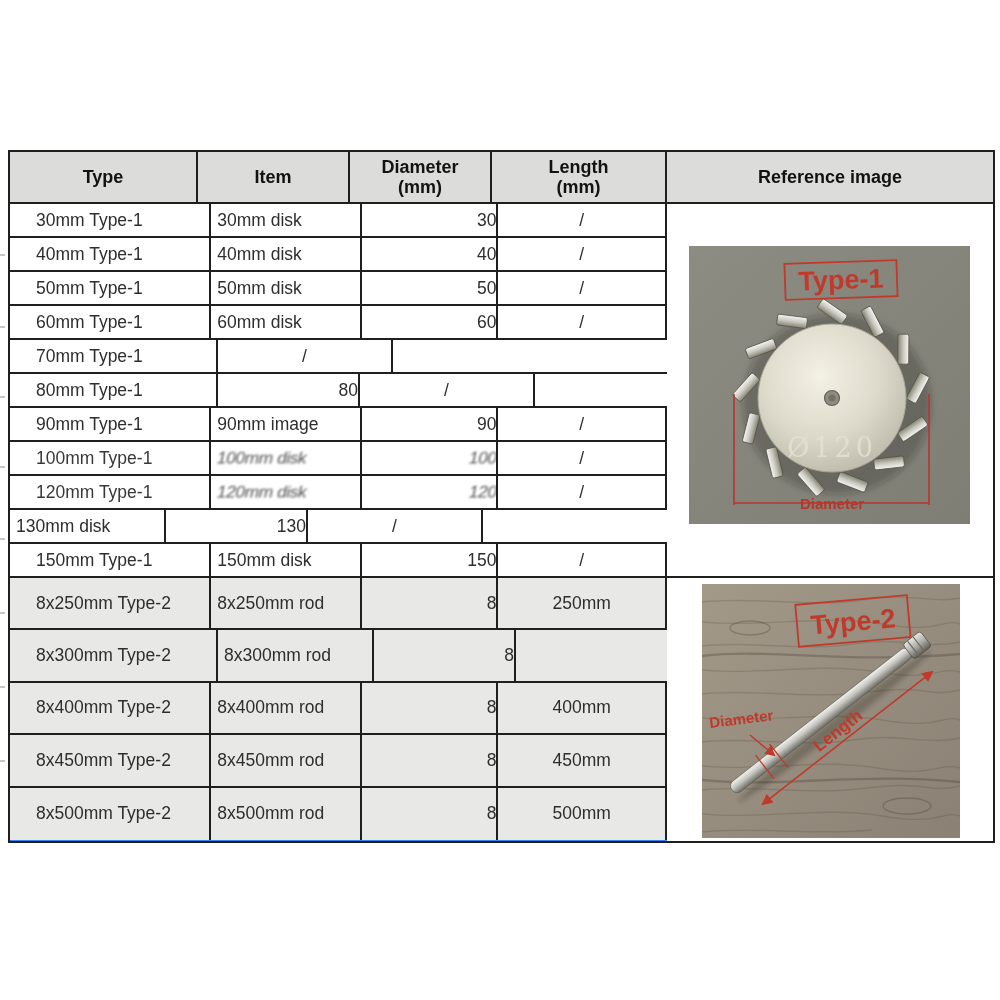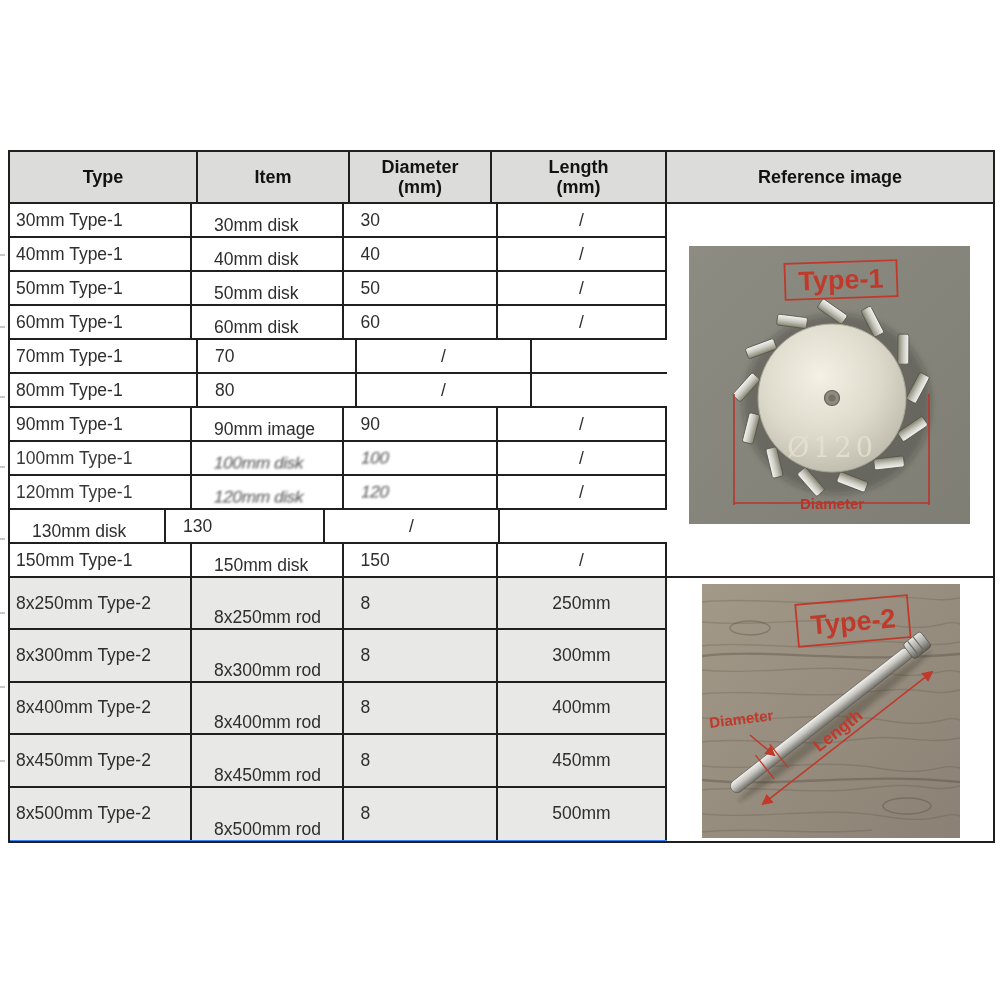--- a/index.html
+++ b/index.html
@@ -26,23 +26,23 @@
   .tbody{flex:1;display:flex;min-height:0;}
   .rows-left{width:657px;display:flex;flex-direction:column;}
   .row{display:flex;box-sizing:border-box;border-bottom:2px solid #1f1f1e;}
   .row.t1{height:34px;background:#ffffff;}
   .row.t2{height:52.4px;background:#e8e8e6;}
   .rows-left .row:last-child{border-bottom:none;}
   .cell{
     box-sizing:border-box;border-right:2px solid #1f1f1e;display:flex;
     align-items:center;font-size:17.5px;color:#2e2e2e;overflow:hidden;
   }
-  .c-type{width:188px;padding-left:6px;}
-  .c-item{width:156px;padding-left:22px;align-items:flex-end;}
-  .c-diam{width:142px;justify-content:flex-start;margin-left:17px;}
+  .c-type{width:188px;padding-left:6px;margin-left:20px;}
+  .c-item{width:156px;padding-left:6px;}
+  .c-diam{width:142px;justify-content:flex-end;}
   .c-len{width:175px;justify-content:center;}
   .smudge{display:inline-block;filter:blur(1.1px);transform:skewX(-12deg) scaleY(.92);opacity:.82;letter-spacing:-.5px;}
   .smudge-lite{display:inline-block;filter:blur(.45px);opacity:.95;}
   .ref-col{flex:1;display:flex;flex-direction:column;background:#fff;min-height:0;}
   .ref-cell{position:relative;box-sizing:border-box;}
   .ref-t1{height:374px;flex:0 0 374px;border-bottom:2px solid #1f1f1e;}
   .ref-t2{flex:1;}
   .photo{position:absolute;}
   .photo1{left:22px;top:42px;width:281px;height:278px;}
   .photo2{left:35px;top:6px;width:258px;height:254px;}
@@ -136,23 +136,20 @@
             <span>60</span>
           </div>
           <div class="cell c-len">
             <span>/</span>
           </div>
         </div>
         <div class="row t1">
           <div class="cell c-type">
             <span>70mm Type-1</span>
           </div>
-          <div class="cell c-diam">
-            <span>70</span>
-          </div>
           <div class="cell c-len">
             <span>/</span>
           </div>
         </div>
         <div class="row t1">
           <div class="cell c-type">
             <span>80mm Type-1</span>
           </div>
           <div class="cell c-diam">
             <span>80</span>
@@ -244,23 +241,20 @@
         </div>
         <div class="row t2">
           <div class="cell c-type">
             <span>8x300mm Type-2</span>
           </div>
           <div class="cell c-item">
             <span>8x300mm rod</span>
           </div>
           <div class="cell c-diam">
             <span>8</span>
-          </div>
-          <div class="cell c-len">
-            <span>300mm</span>
           </div>
         </div>
         <div class="row t2">
           <div class="cell c-type">
             <span>8x400mm Type-2</span>
           </div>
           <div class="cell c-item">
             <span>8x400mm rod</span>
           </div>
           <div class="cell c-diam">

